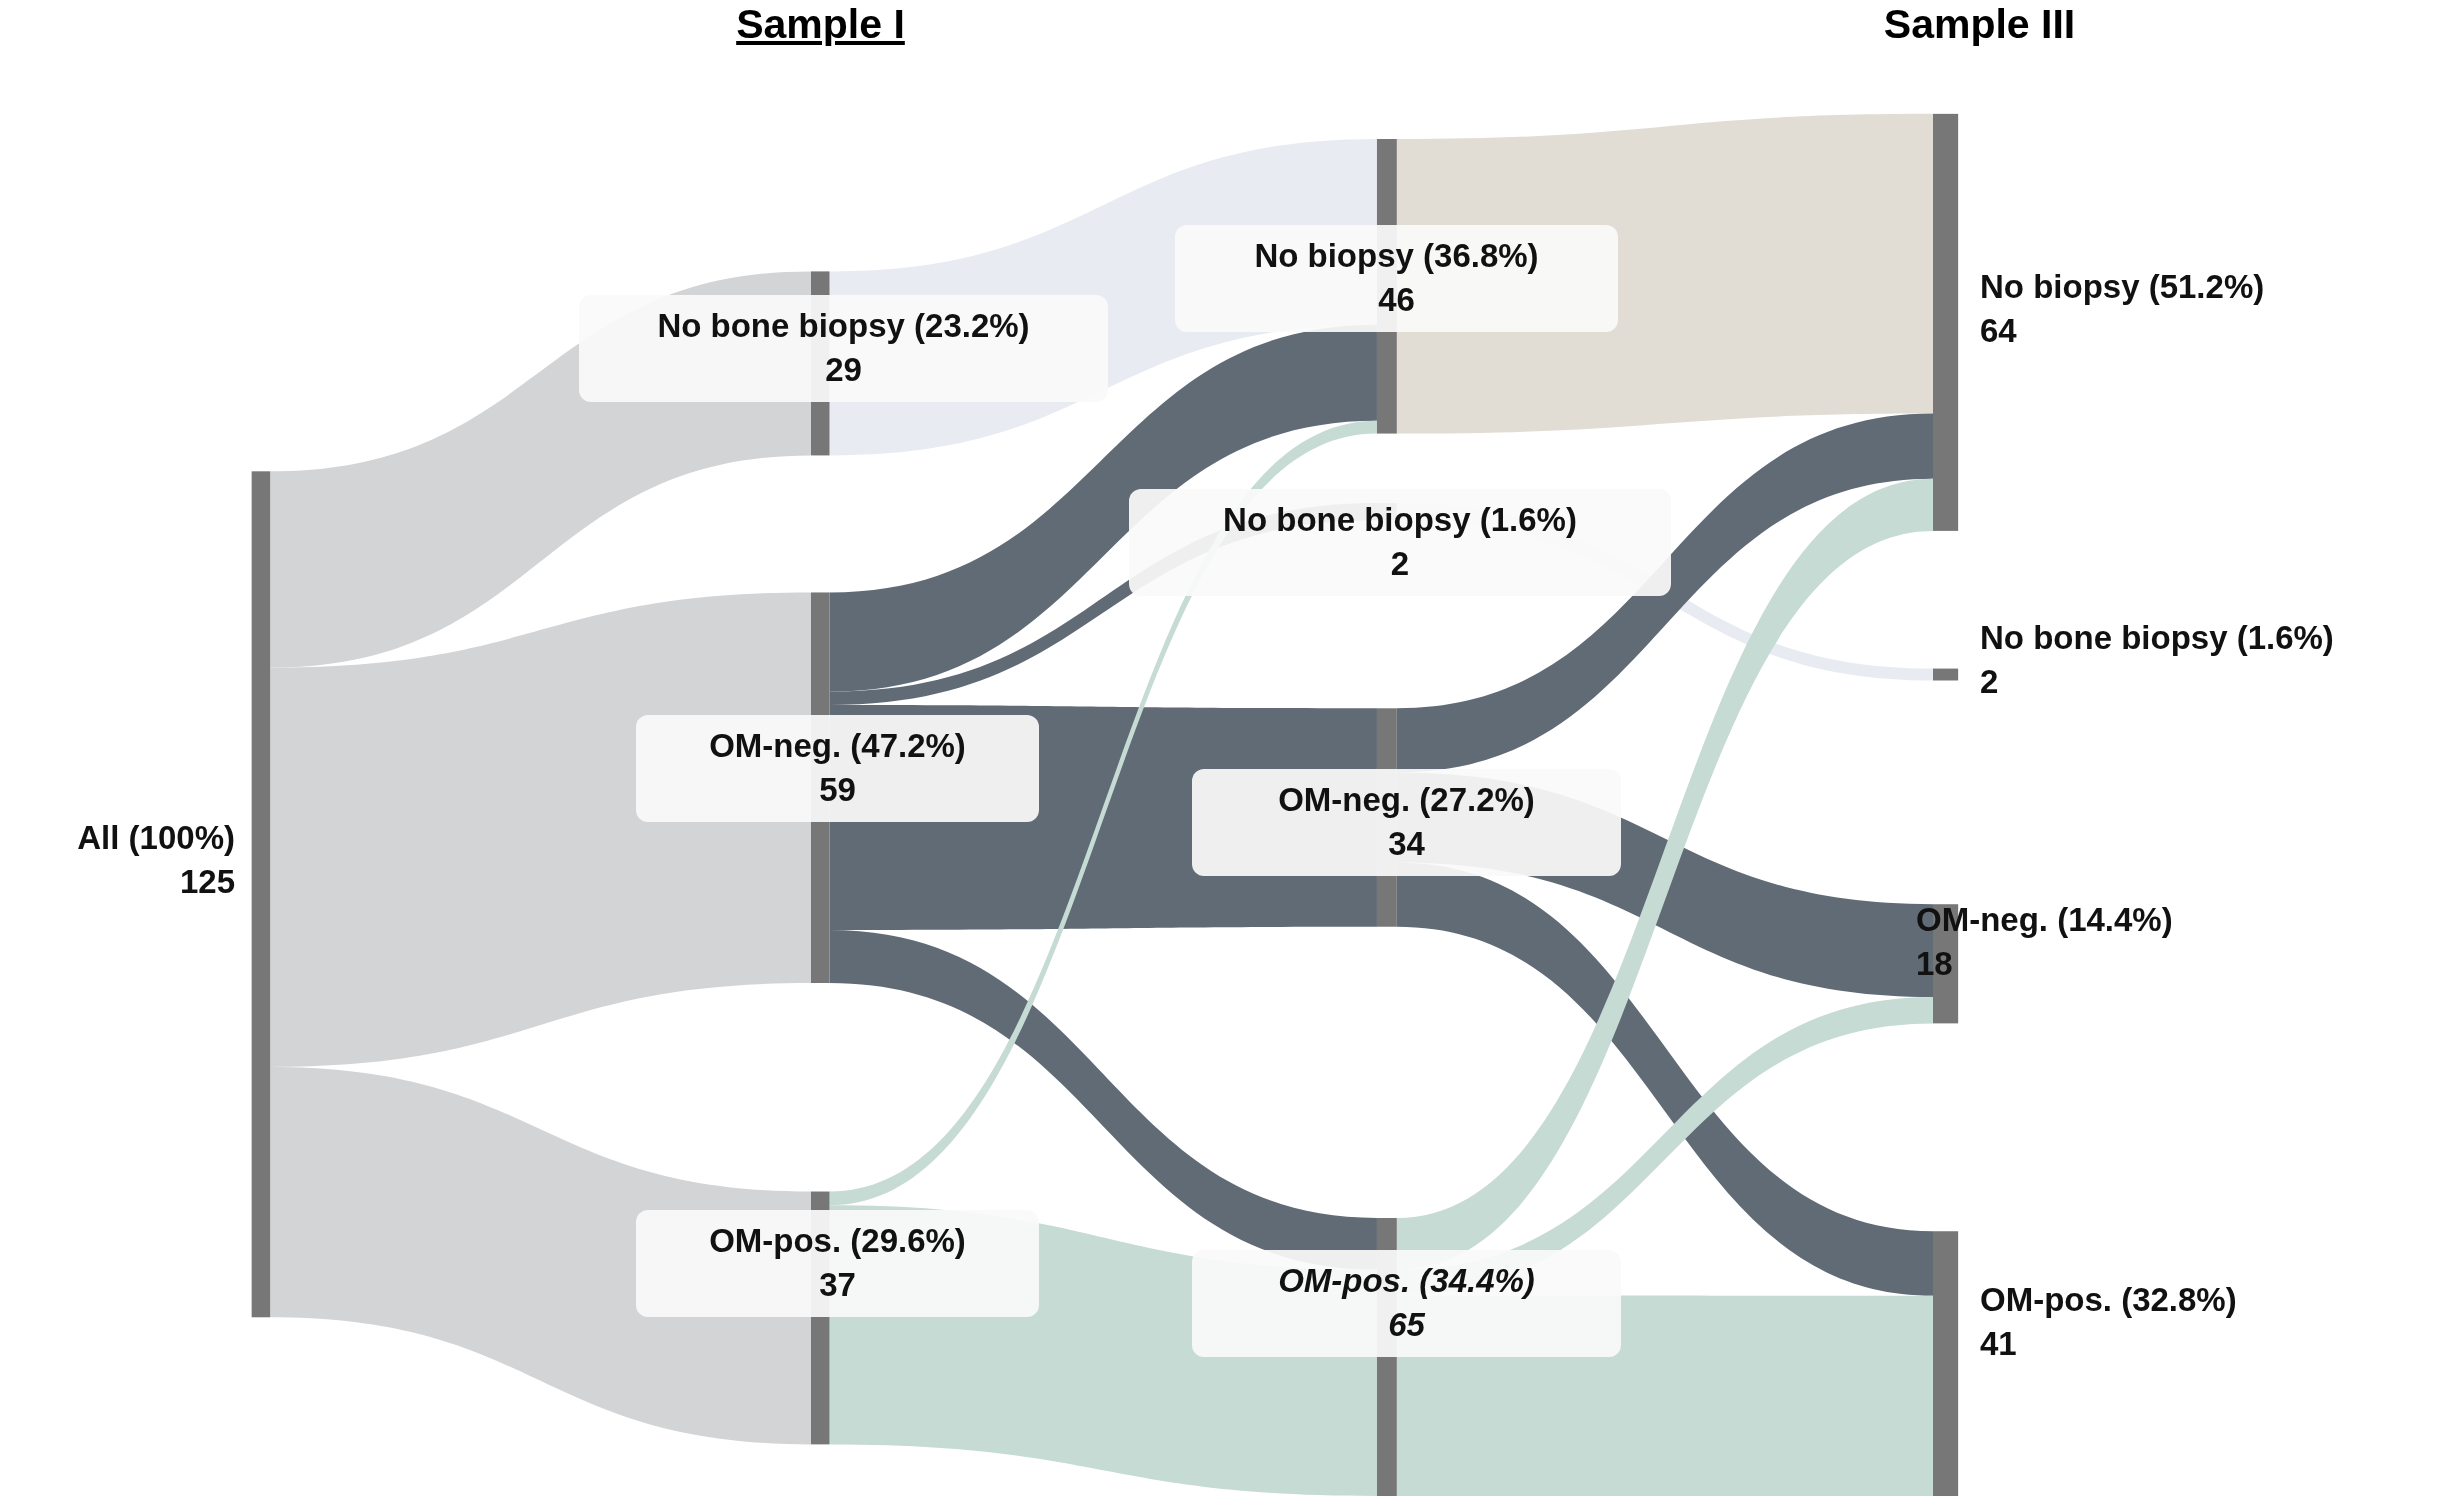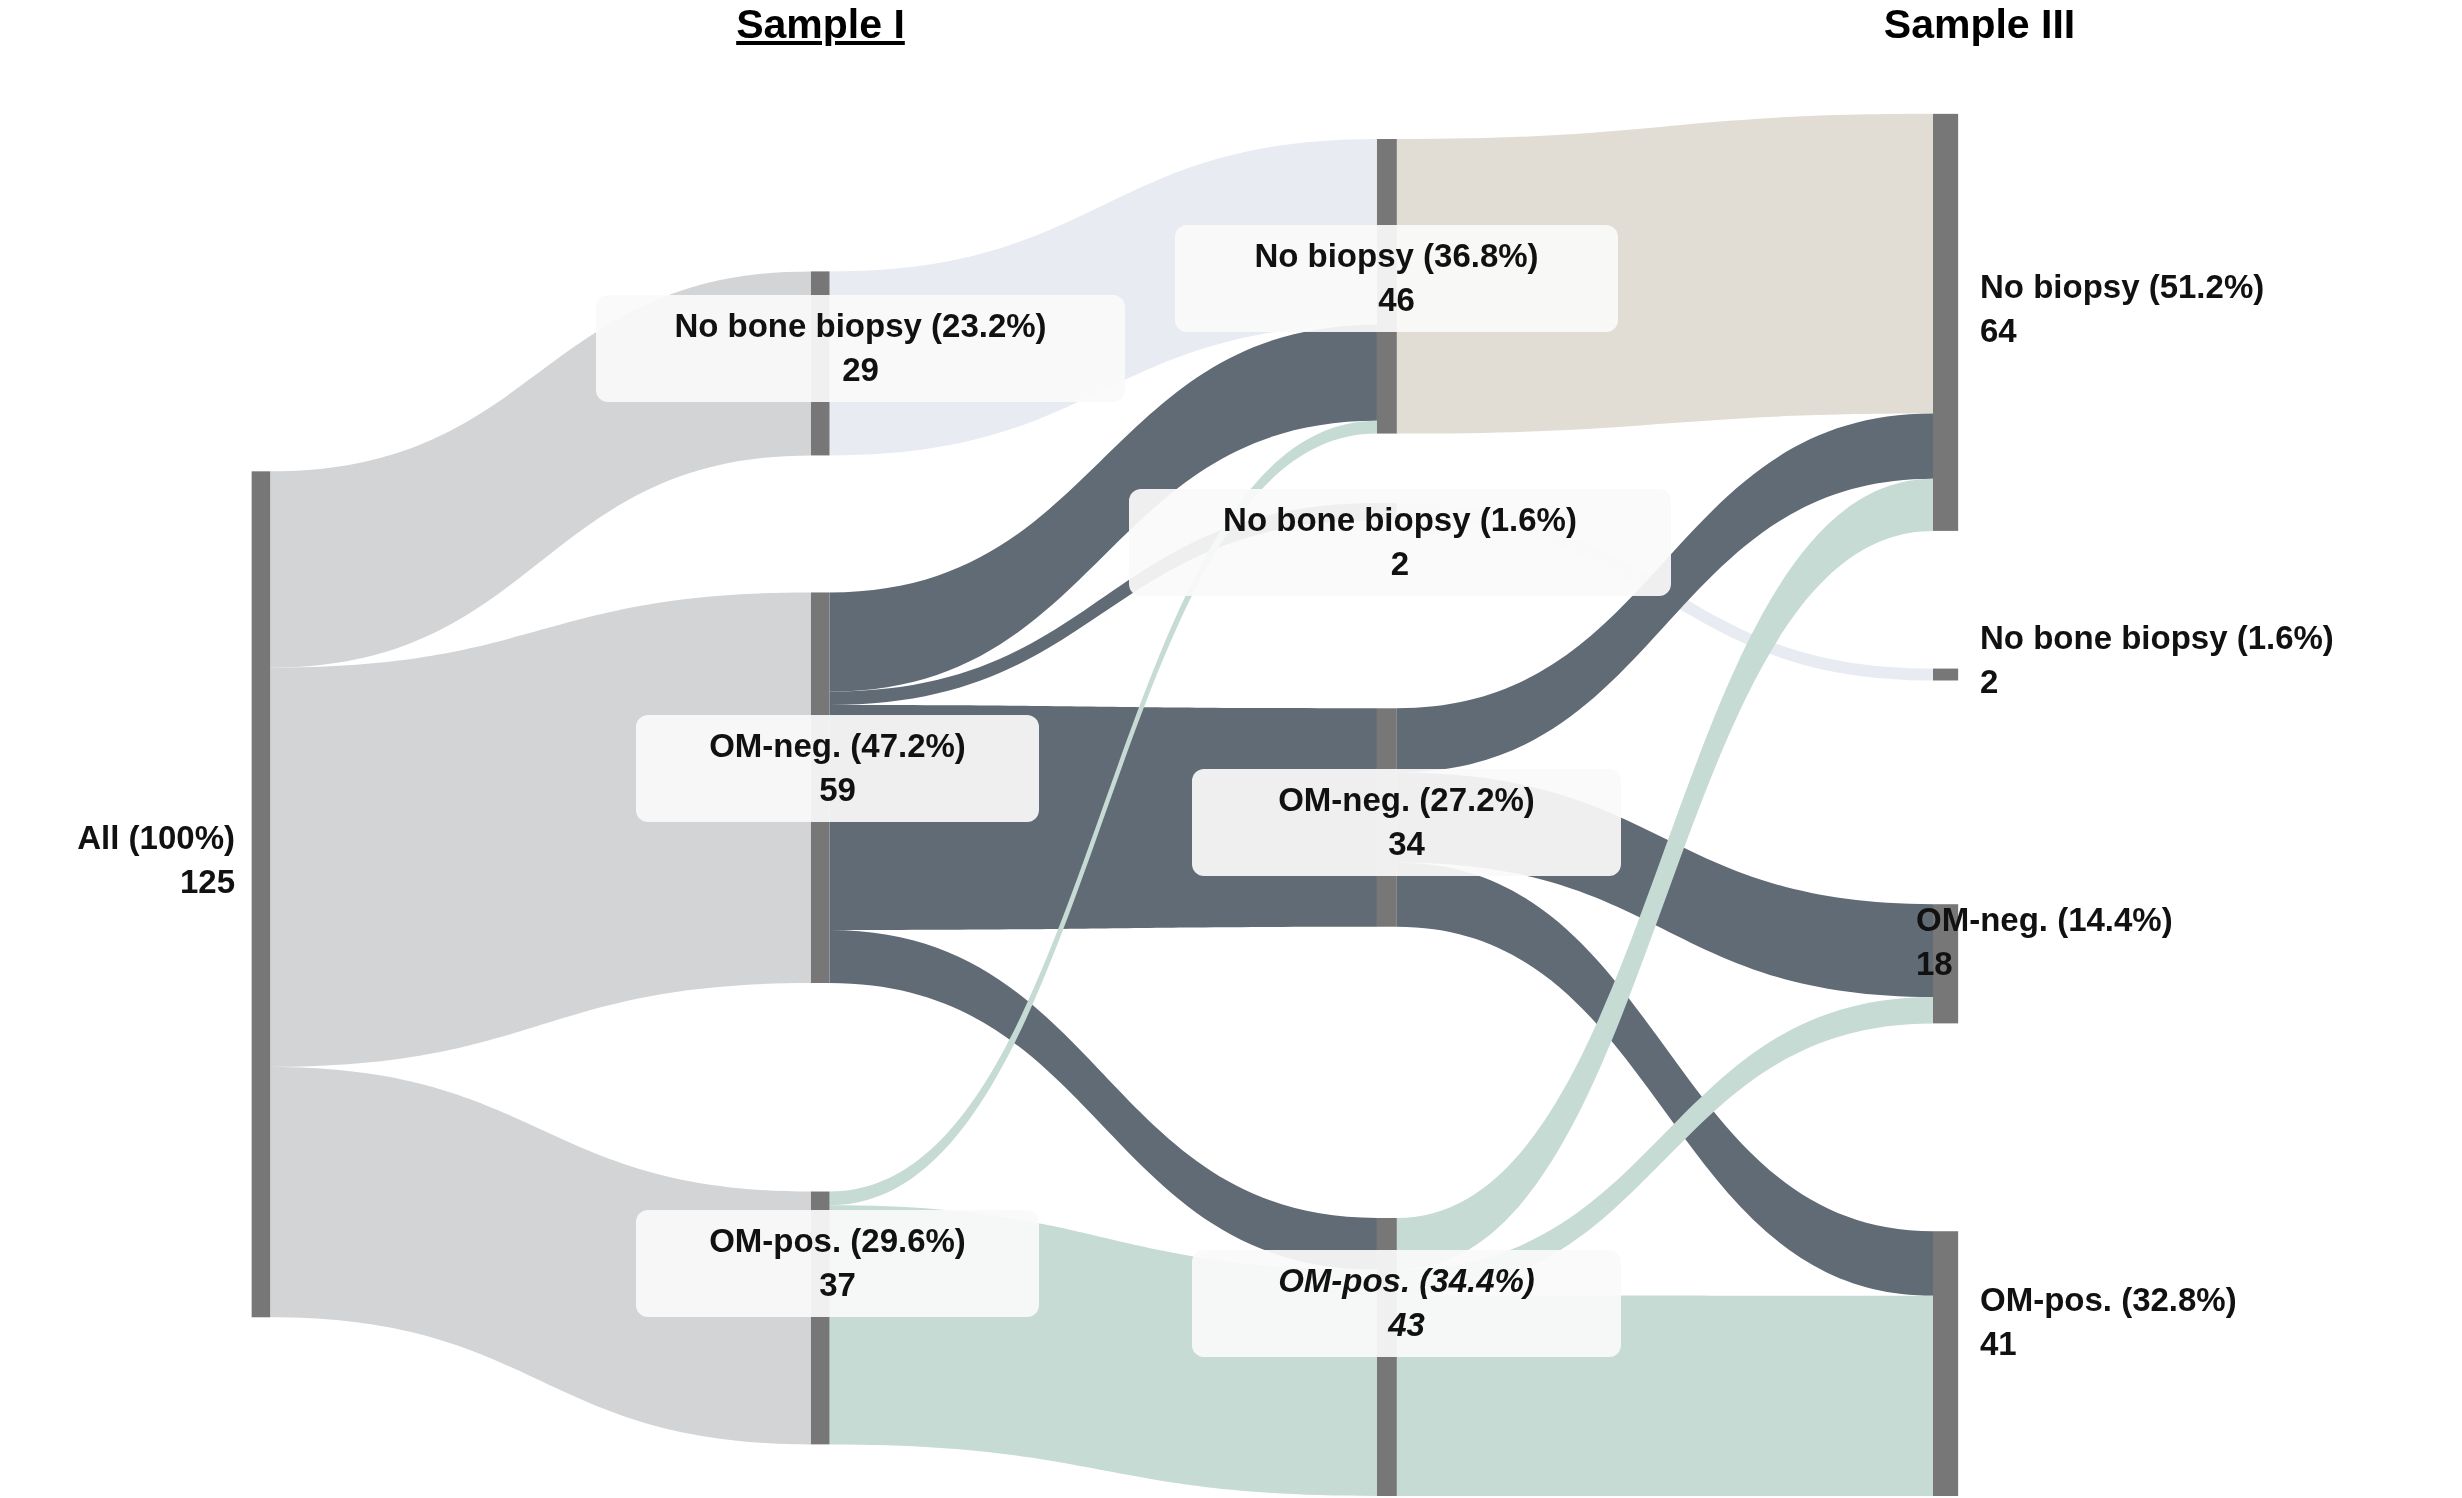--- a/index.html
+++ b/index.html
@@ -69,21 +69,21 @@
   </svg>
 
   <div class="col-header" style="left:622px;top:1.3px;width:397px;text-decoration:underline;">Sample I</div>
   <div class="col-header" style="left:1781px;top:1.3px;width:397px;">Sample III</div>
 
   <div class="node-label plain right-align" style="left:0px;top:816px;width:235px;">
     <span class="l1">All (100%)</span>
     <span class="l2">125</span>
   </div>
 
-  <div class="node-label boxed" style="left:596px;top:295px;width:497px;">
+  <div class="node-label boxed" style="left:579px;top:295px;width:497px;">
     <span class="l1">No bone biopsy (23.2%)</span>
     <span class="l2">29</span>
   </div>
 
   <div class="node-label boxed" style="left:636px;top:715px;width:371px;">
     <span class="l1">OM-neg. (47.2%)</span>
     <span class="l2">59</span>
   </div>
 
   <div class="node-label boxed" style="left:636px;top:1210px;width:371px;">
@@ -101,21 +101,21 @@
     <span class="l2">2</span>
   </div>
 
   <div class="node-label boxed" style="left:1192px;top:769px;width:397px;">
     <span class="l1">OM-neg. (27.2%)</span>
     <span class="l2">34</span>
   </div>
 
   <div class="node-label boxed" style="left:1192px;top:1250px;width:397px;font-style:italic;">
     <span class="l1">OM-pos. (34.4%)</span>
-    <span class="l2">43</span>
+    <span class="l2">65</span>
   </div>
 
   <div class="node-label plain" style="left:1980px;top:265px;width:463px;">
     <span class="l1">No biopsy (51.2%)</span>
     <span class="l2">64</span>
   </div>
 
   <div class="node-label plain" style="left:1980px;top:616px;width:490px;">
     <span class="l1">No bone biopsy (1.6%)</span>
     <span class="l2">2</span>

